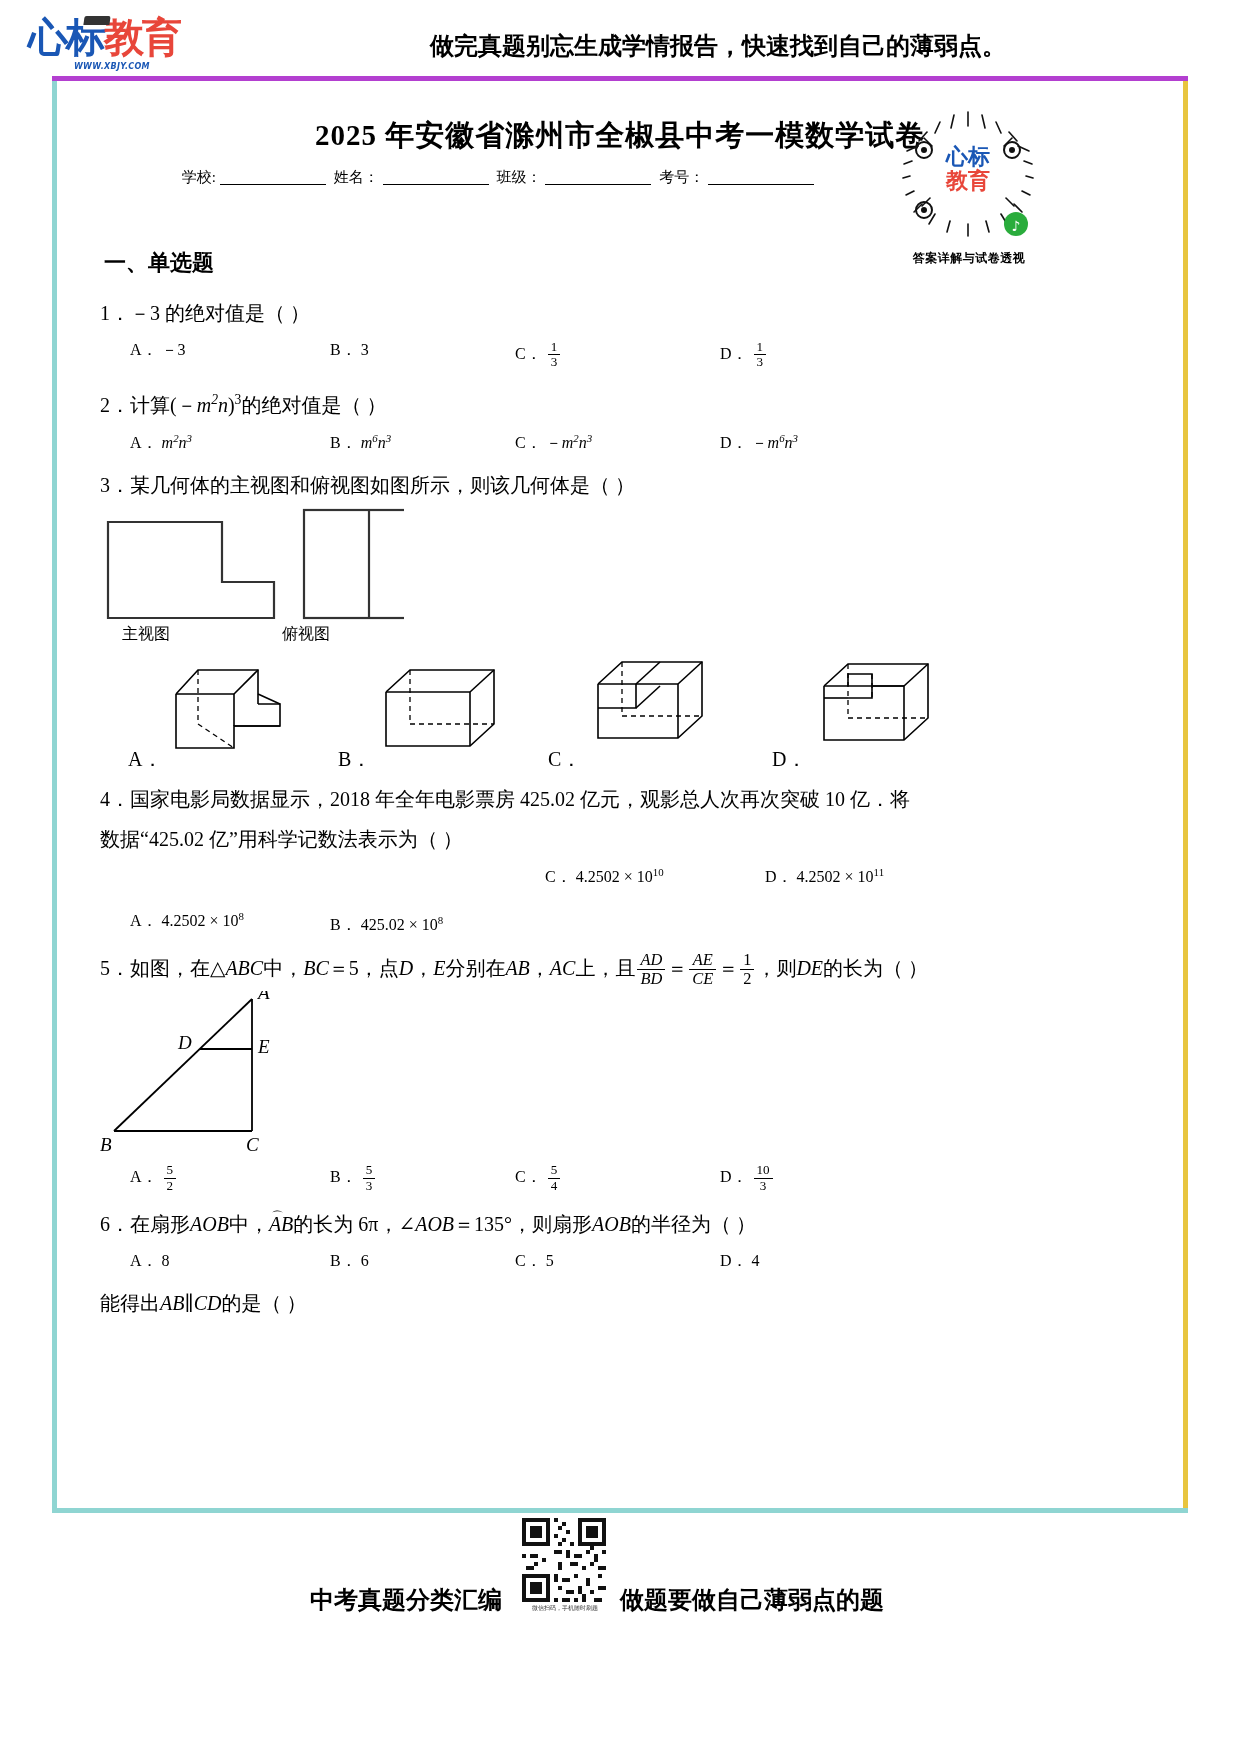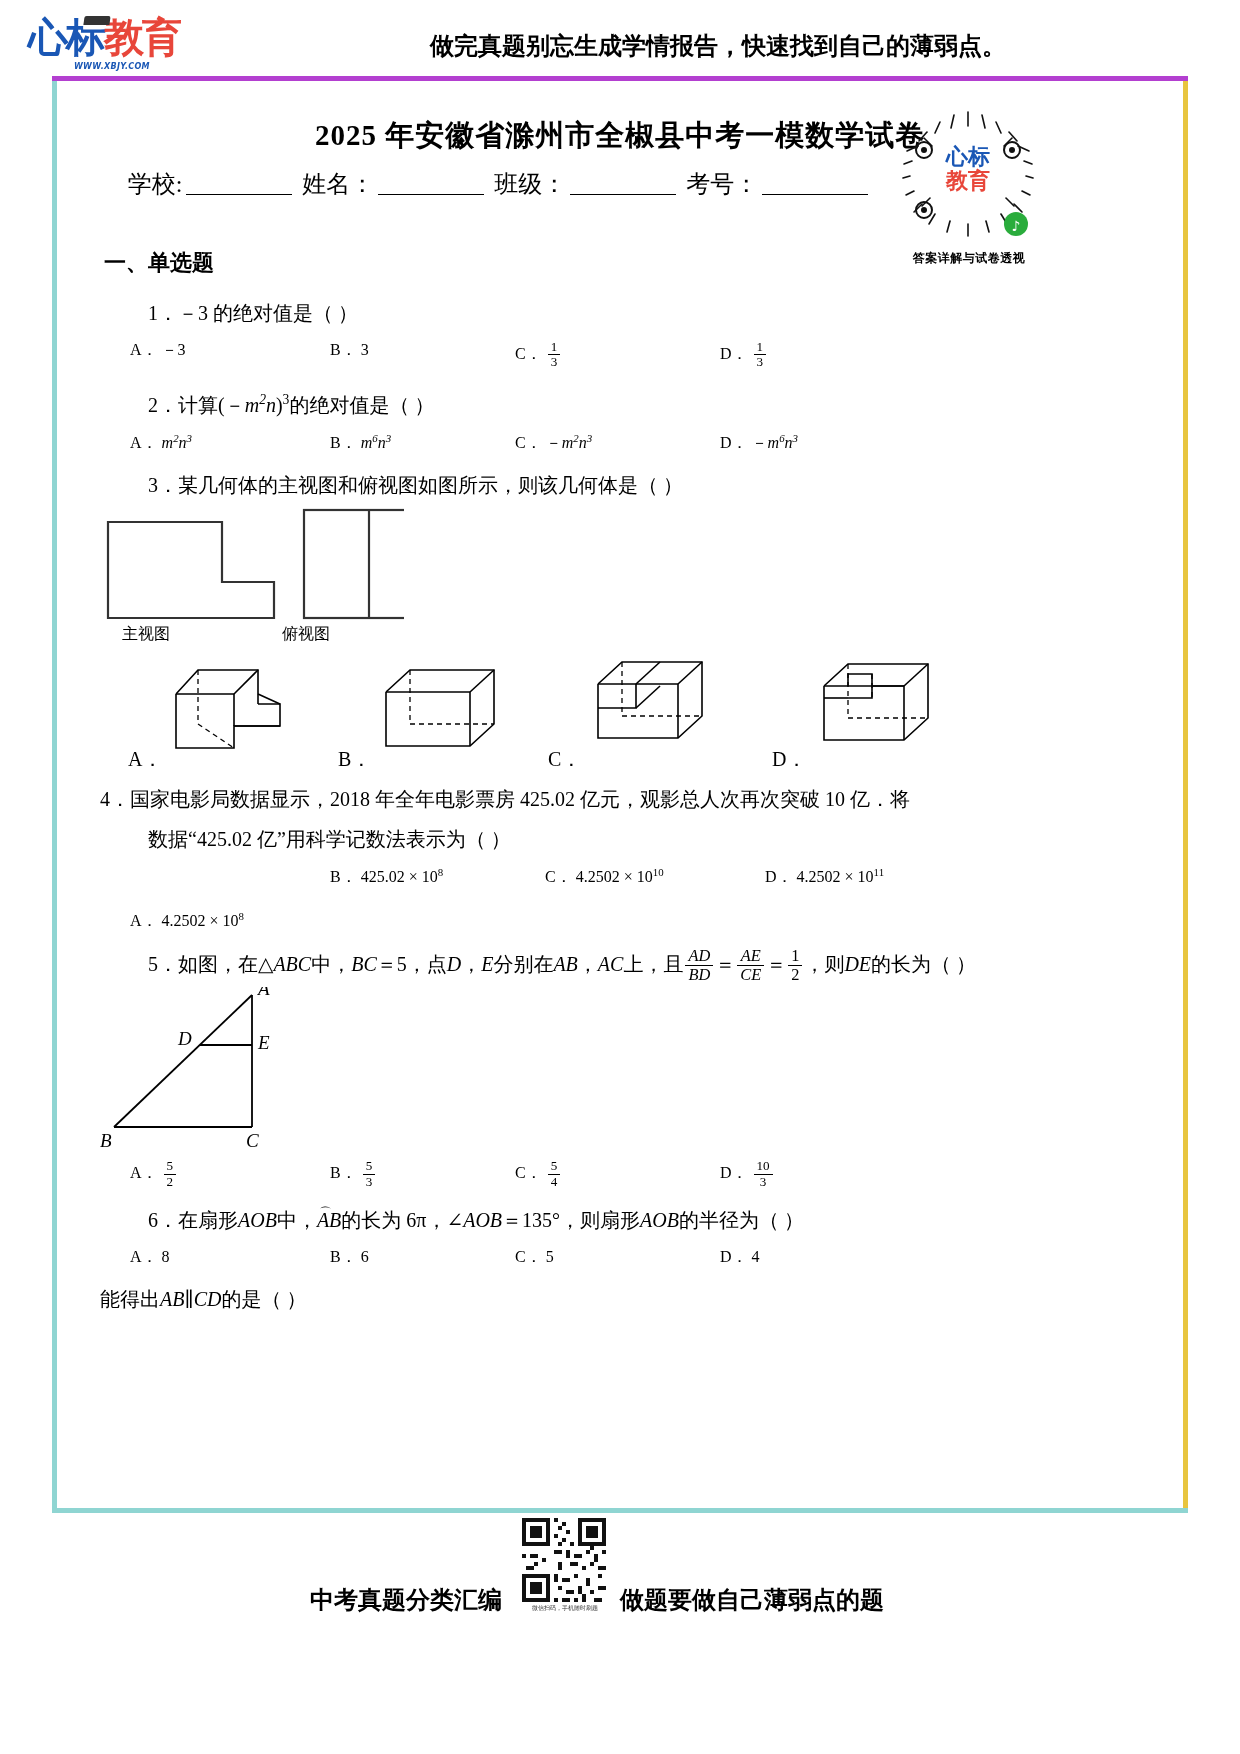--- a/index.html
+++ b/index.html
@@ -99,21 +99,21 @@
     text-align: center;
     font-size: 29px;
     font-weight: bold;
     letter-spacing: 1px;
   }
   .id-line {
     position: absolute;
     left: 0; top: 168px;
     width: 1000px;
     text-align: center;
-    font-size: 24px;
+    font-size: 15px;
   }
   .id-line .blank {
     display: inline-block;
     border-bottom: 1.5px solid #000;
     width: 106px;
     margin: 0 4px;
     vertical-align: -3px;
   }
 
   
@@ -142,21 +142,21 @@
   .section-head {
     font-size: 22px;
     font-weight: bold;
     margin: 0 0 18px 4px;
   }
   .q {
     font-size: 20px;
     line-height: 34px;
     margin: 0 0 6px 0;
   }
-  .q-stem { margin-bottom: 4px; margin-left: 48px; }
+  .q-stem { margin-bottom: 4px; }
   .opts {
     display: flex;
     font-size: 16px;
     margin: 10px 0 14px 30px;
     align-items: flex-start;
   }
   .opts > div { flex: 0 0 auto; }
   .w1 { width: 200px; }
   .w2 { width: 185px; }
   .w3 { width: 205px; }
@@ -452,21 +452,21 @@
   <div class="q">
     <span>4．</span><span>国家电影局数据显示，2018 年全年电影票房 425.02 亿元，观影总人次再次突破 10 亿．将</span>
   </div>
   <div class="q q-stem">
     <span>数据“425.02 亿”用科学记数法表示为（  ）</span>
   </div>
   <div class="opts">
     <div style="width:200px;margin-top:44px;">
       <span>A．</span>
       <span>4.2502 × 10</span><sup class="rm">8</sup></div>
-    <div style="width:215px;">
+    <div style="width:215px;margin-top:48px;">
       <span>B．</span>
       <span>425.02 × 10</span><sup class="rm">8</sup></div>
     <div style="width:220px;">
       <span>C．</span>
       <span>4.2502 × 10</span><sup class="rm">10</sup></div>
     <div>
       <span>D．</span>
       <span>4.2502 × 10</span><sup class="rm">11</sup></div>
   </div>
 

